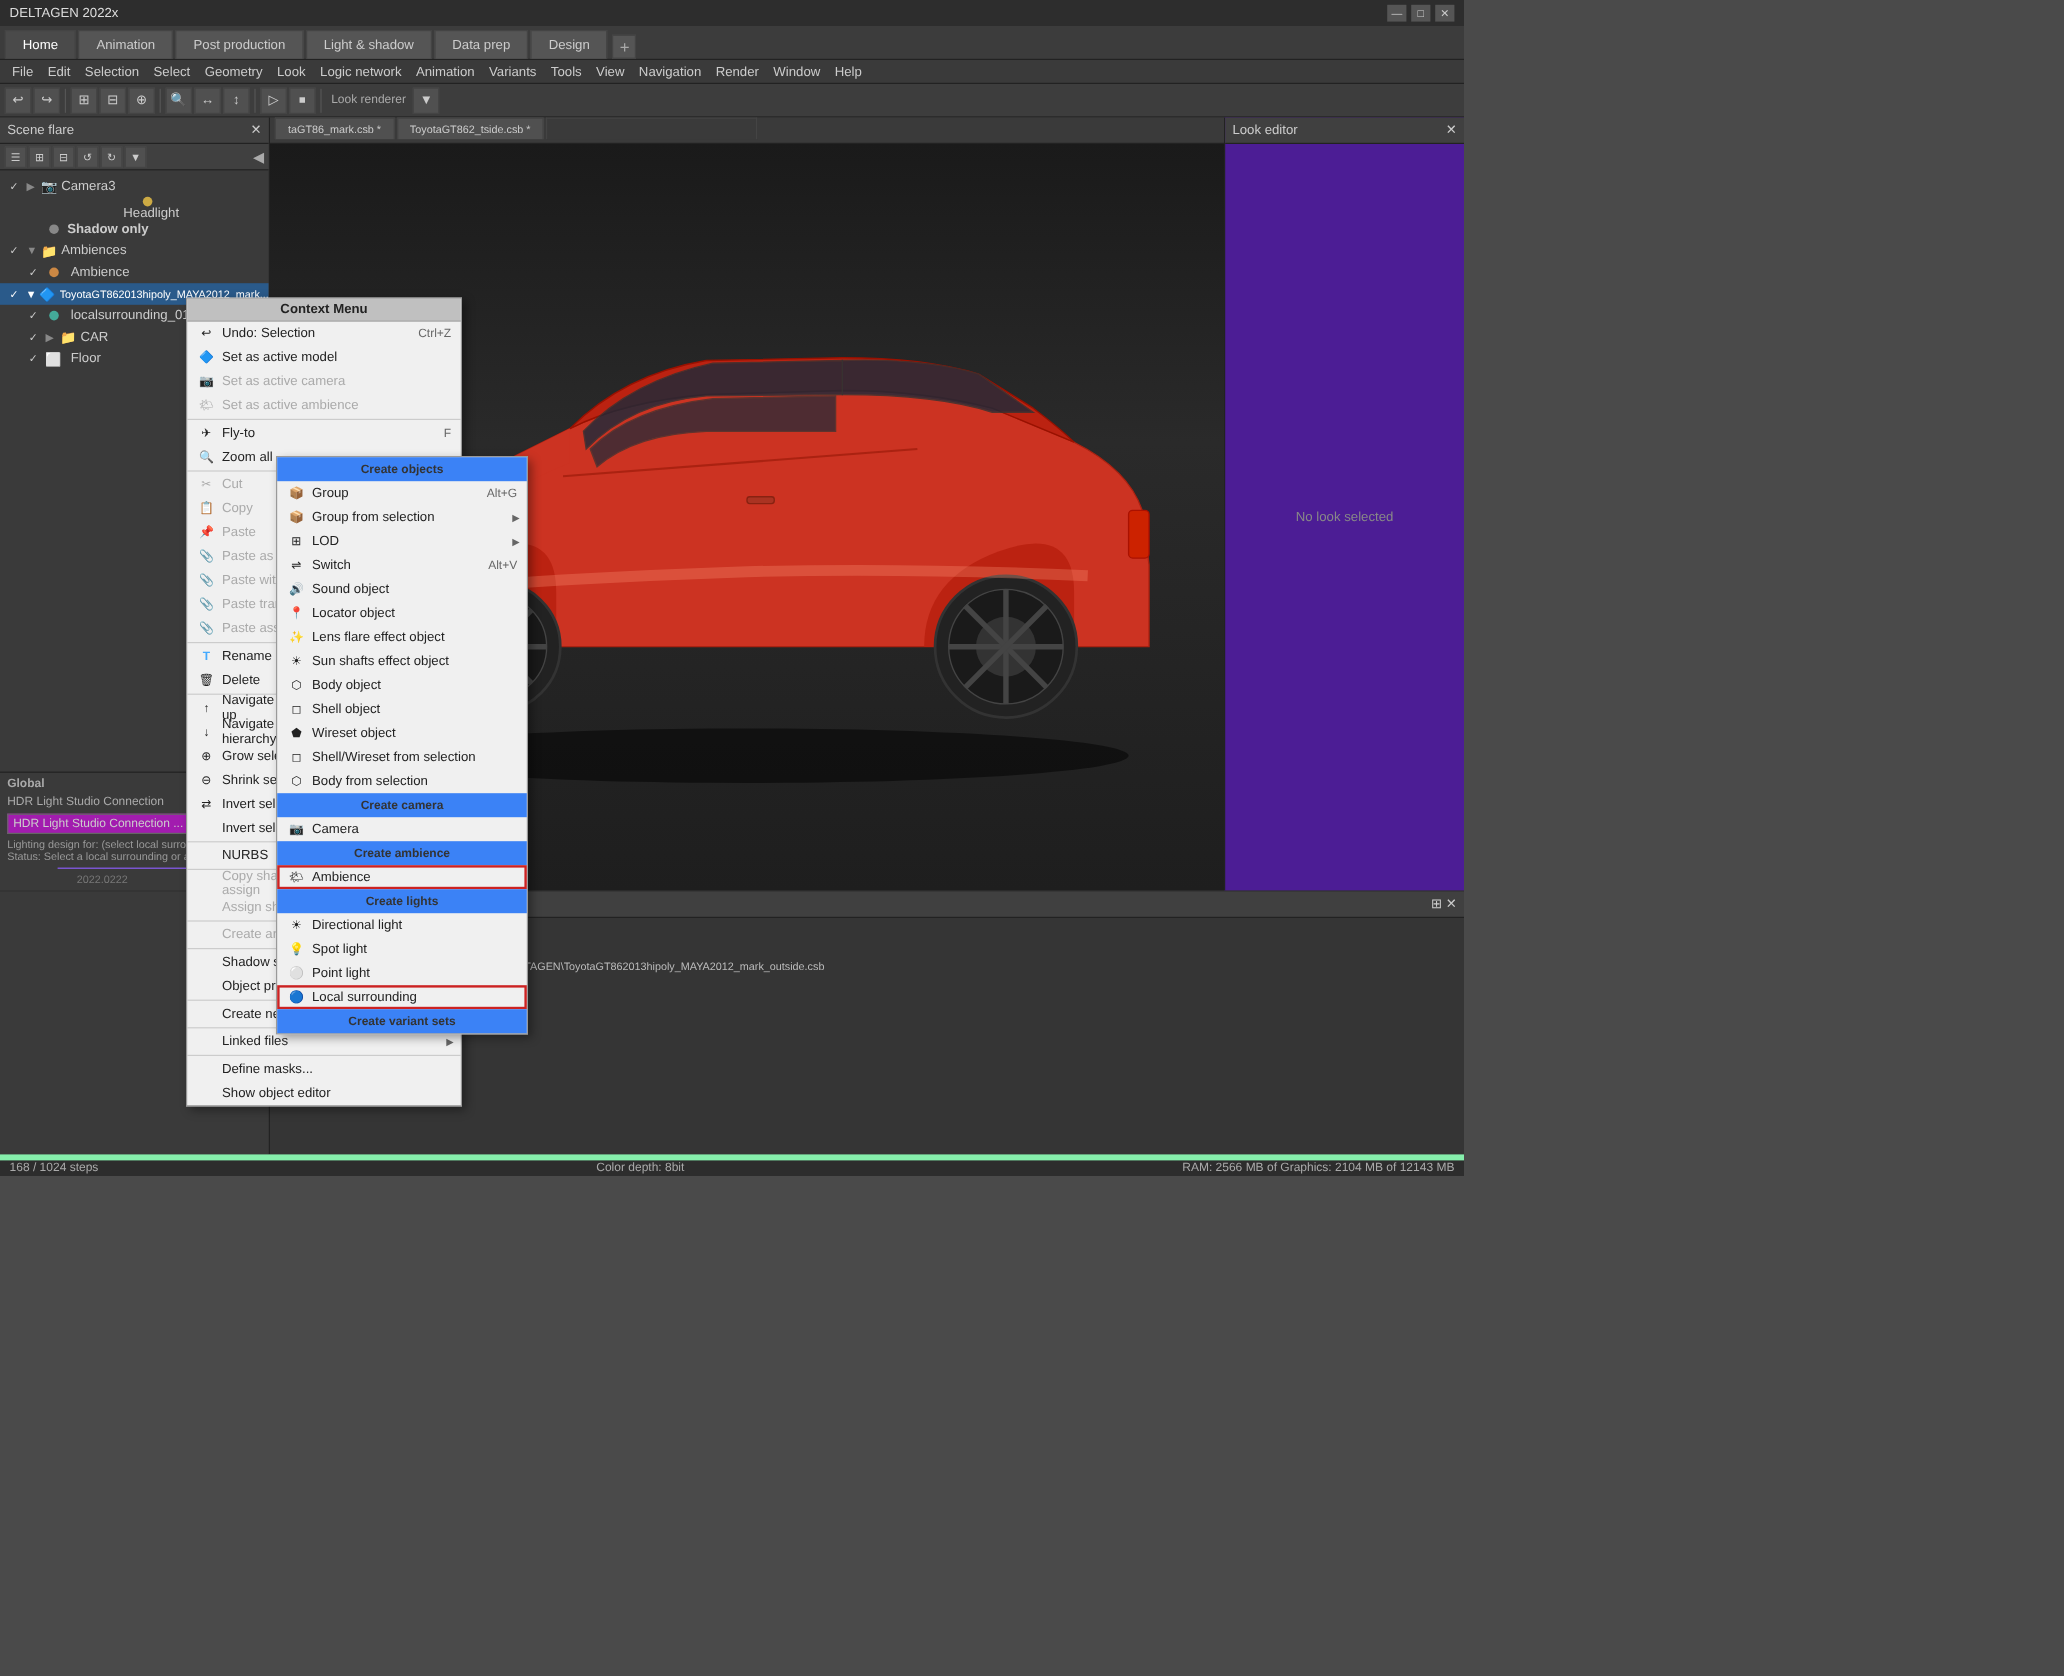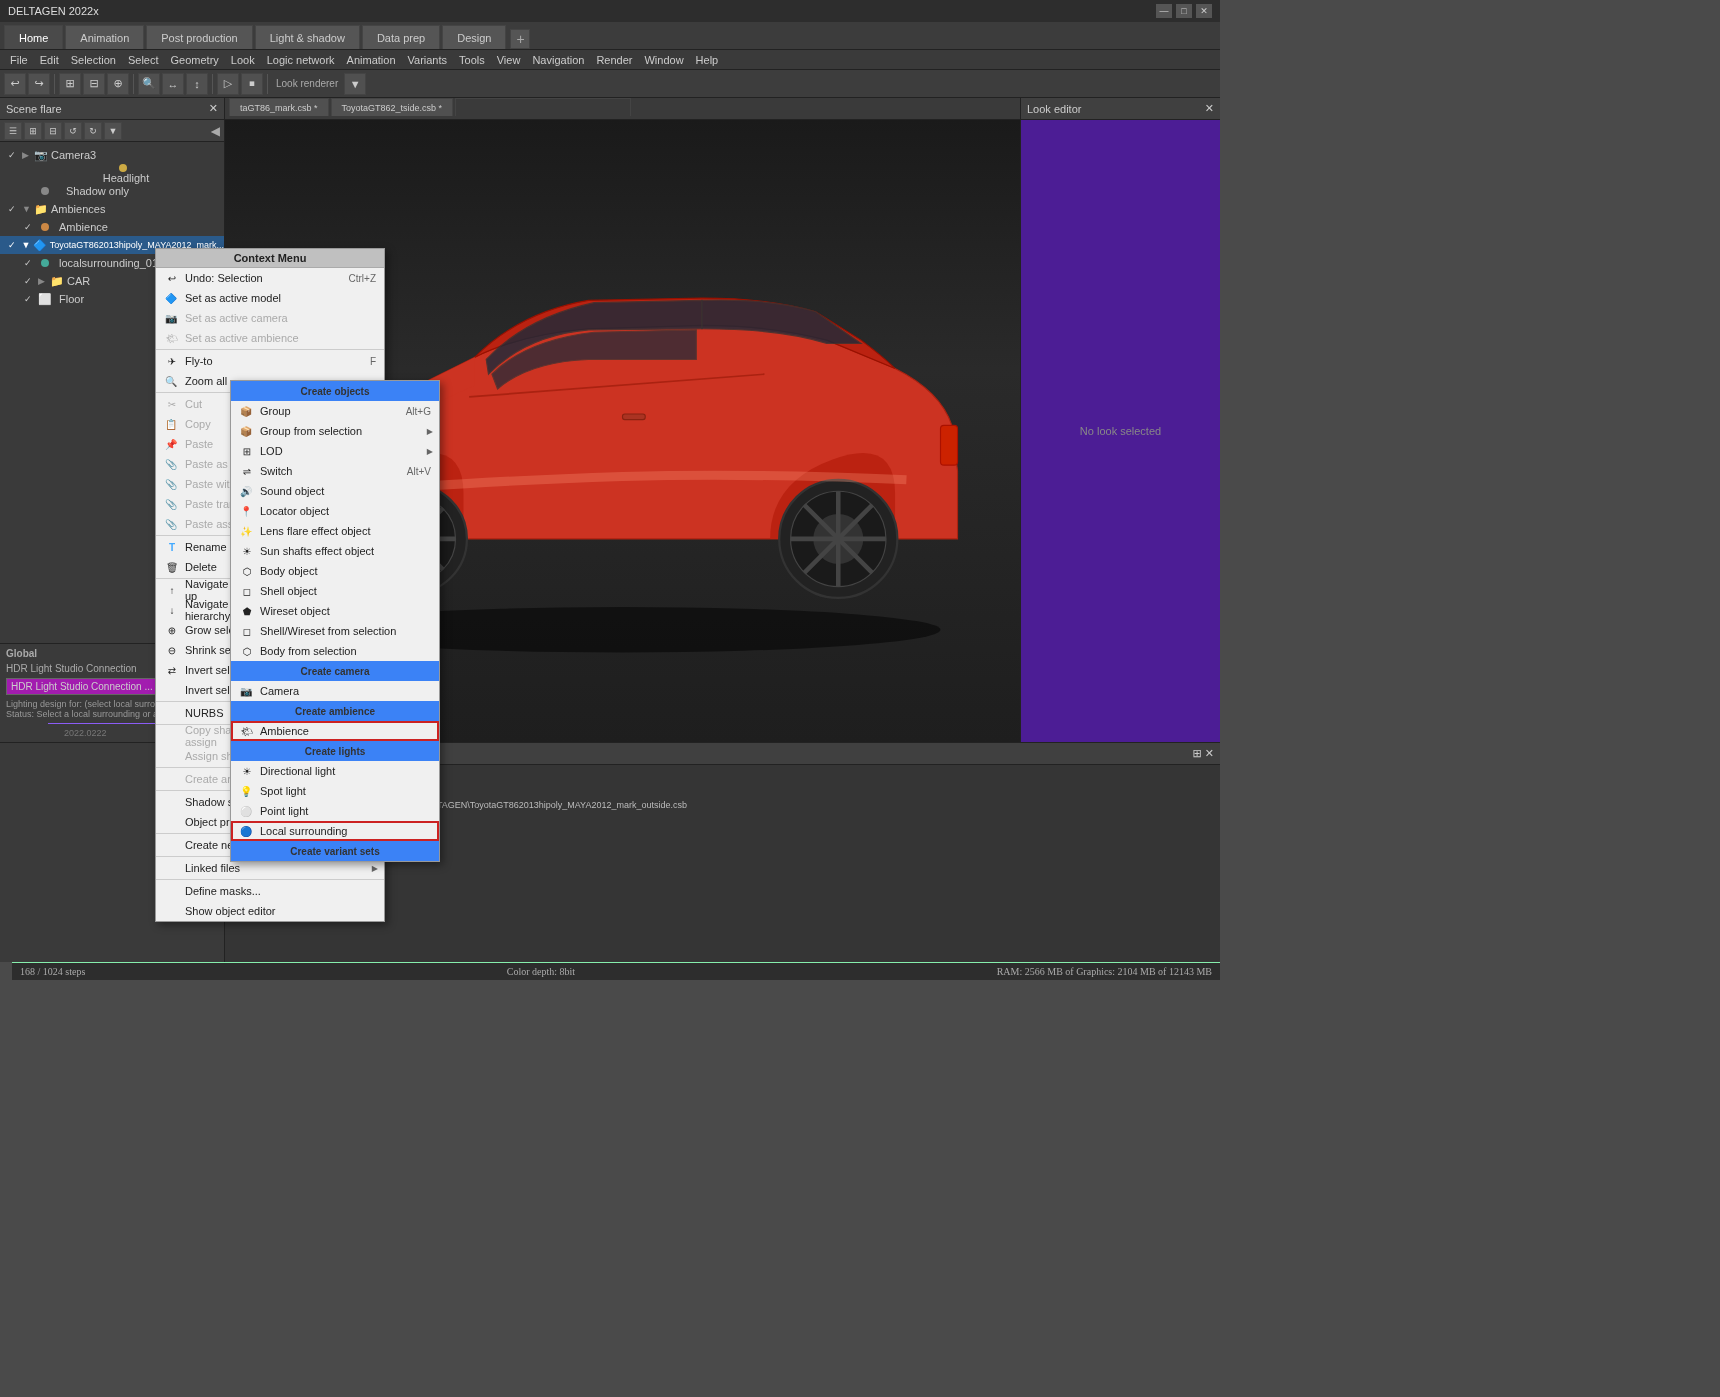--- a/index.html
+++ b/index.html
@@ -338,26 +338,25 @@
     
     .status-bar {
       height: 18px;
       background: #2d2d2d;
       display: flex;
       align-items: center;
       padding: 0 8px;
       justify-content: space-between;
       font-size: 10px;
       color: #aaa;
-      border-top: 1px solid #86efac;
+      border-top: 5px solid #86efac;
       position: absolute;
       bottom: 0;
-      left: 12px;
+      left: 0;
       right: 0;
-      font-family: Liberation Serif, serif;
     }
 
     
     .car-viewport {
       width: 100%;
       height: 100%;
       background: linear-gradient(180deg, #1a1a1a 0%, #2a2a2a 40%, #1e1e1e 100%);
       position: relative;
       overflow: hidden;
     }
@@ -508,21 +507,21 @@
         <span class="tree-icon">
             <span class="dot-yellow"></span>
           </span>
         <span style="margin-left:4px;">Headlight</span>
       </div>
       <div class="tree-item" style="padding-left:24px;">
         <span style="width:14px;font-size:9px;"></span>
         <span class="tree-icon">
             <span class="dot-gray"></span>
           </span>
-        <span style="margin-left:11px;">Shadow only</span>
+        <span style="margin-left:1px;font-weight:bold;">Shadow only</span>
       </div>
       <div class="tree-item">
         <span style="width:14px;font-size:9px;">✓</span>
         <span class="tree-arrow">▼</span>
         <span class="tree-icon" style="color:#ca4;">📁</span>
         <span>Ambiences</span>
       </div>
       <div class="tree-item" style="padding-left:24px;">
         <span style="width:14px;font-size:9px;">✓</span>
         <span class="tree-icon">

